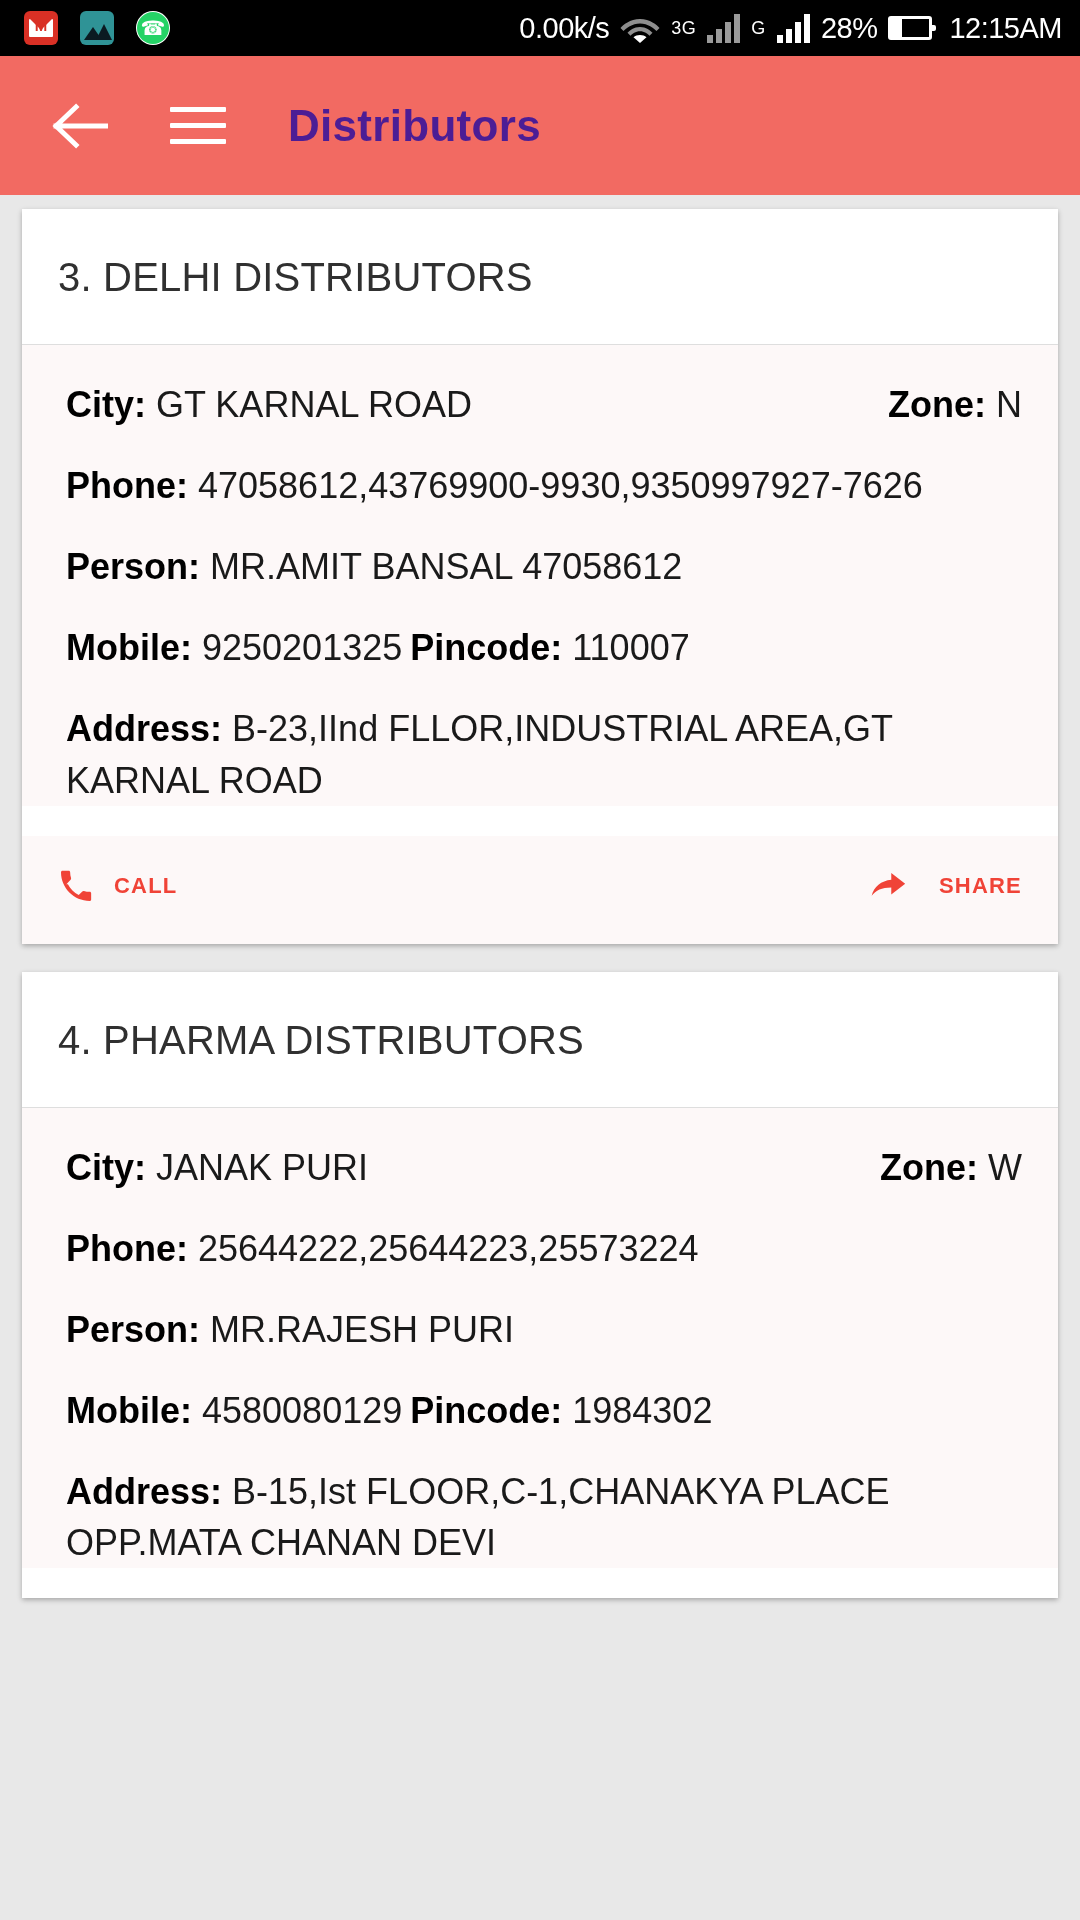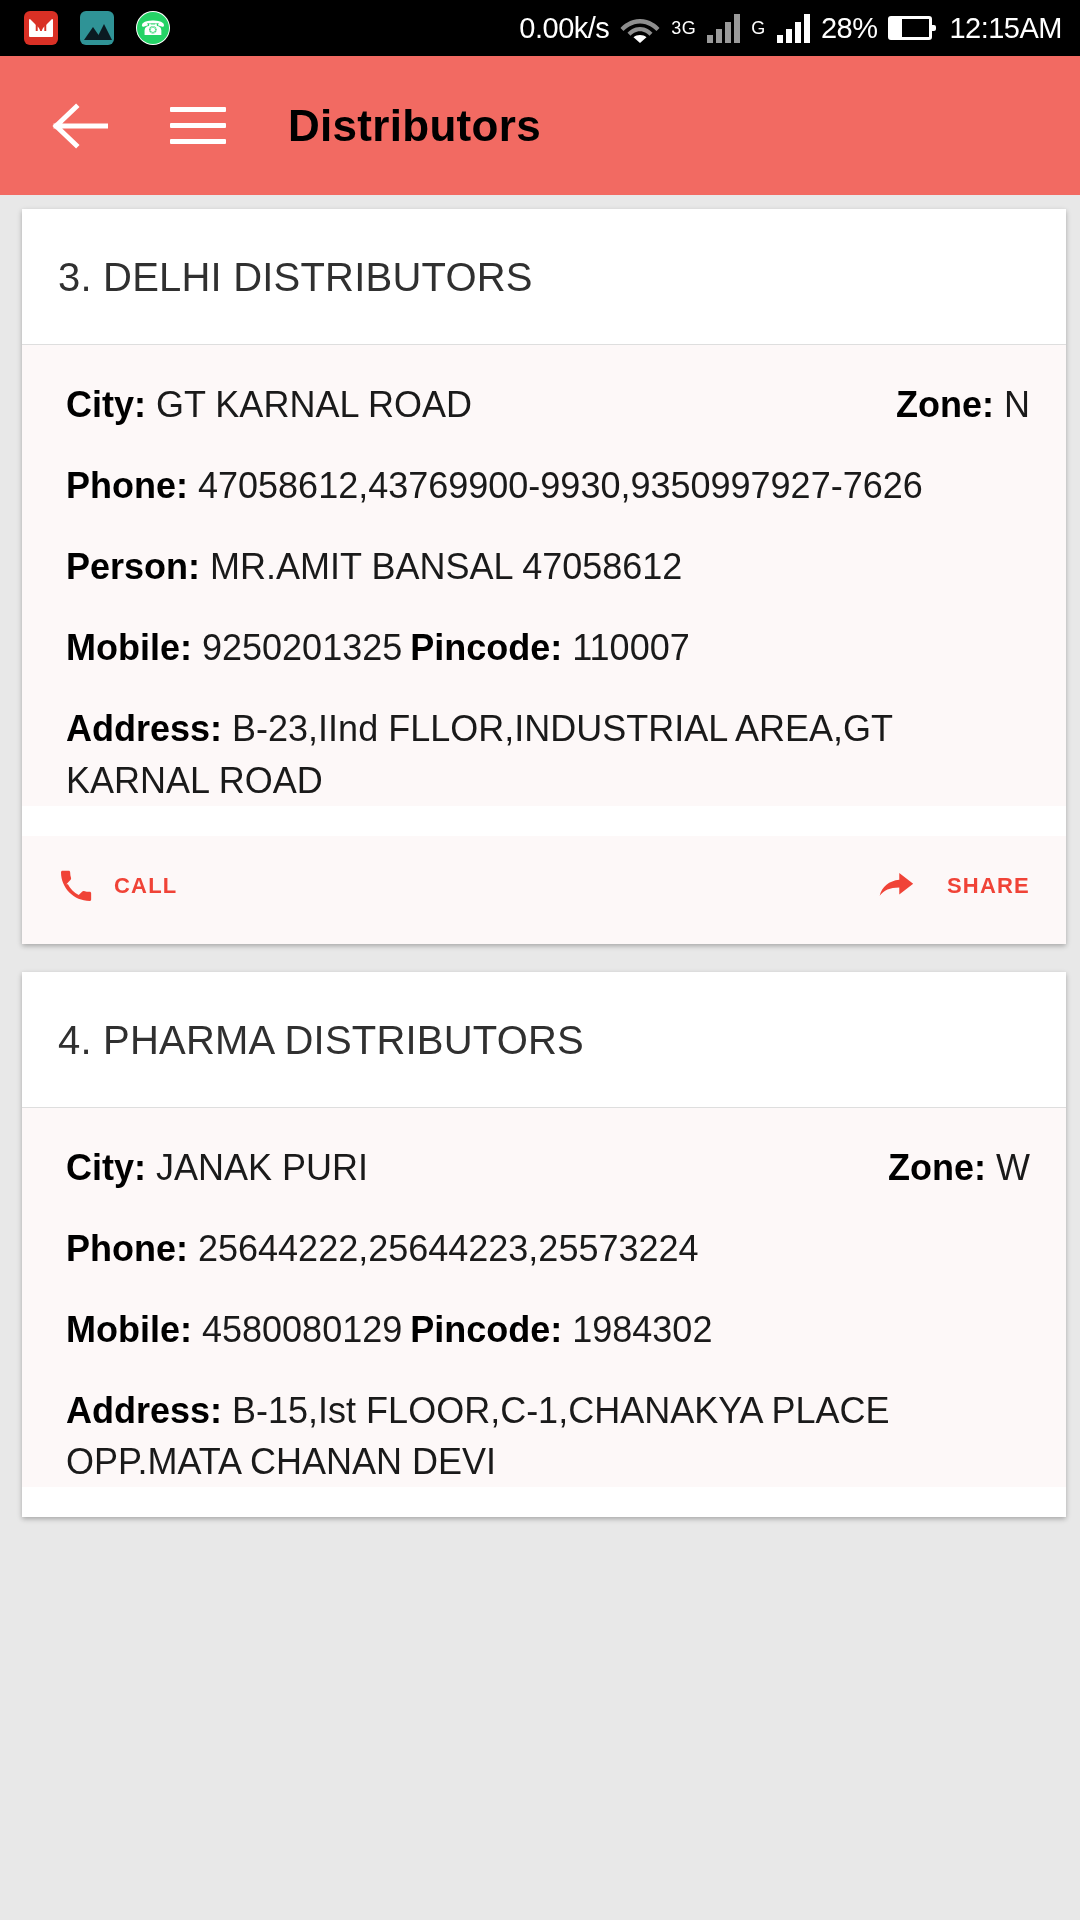--- a/index.html
+++ b/index.html
@@ -194,30 +194,30 @@
   }
   .menu-btn span {
     display: block;
     height: 5px;
     width: 56px;
     background: #FFFFFF;
     border-radius: 1px;
   }
   .app-title {
     margin-left: 56px;
-    color: #000000;
+    color: #4c1d95;
     font-size: 44px;
     font-weight: bold;
     letter-spacing: 0.3px;
     font-family: "Liberation Sans", sans-serif;
   }
 
   
   .content {
-    padding: 14px 14px 0 22px;
+    padding: 14px 22px 0 22px;
     box-sizing: border-box;
     height: calc(1920px - 56px - 139px);
     overflow: hidden;
   }
 
   .card {
     background: #FFFFFF;
     box-shadow: 0 2px 5px rgba(0,0,0,0.28);
     margin-bottom: 28px;
     overflow: hidden;
@@ -444,20 +444,26 @@
         </span>
       </div>
 
       <div class="row">
         <span class="field wide">
           <span class="lbl">Phone:</span>
           <span class="val">25644222,25644223,25573224</span>
         </span>
       </div>
 
+      <div class="row">
+        <span class="field wide">
+          <span class="lbl">Person:</span>
+          <span class="val">MR.RAJESH PURI</span>
+        </span>
+      </div>
 
       <div class="row">
         <span class="field col-left">
           <span class="lbl">Mobile:</span>
           <span class="val">4580080129</span>
         </span>
         <span class="field col-mid">
           <span class="lbl">Pincode:</span>
           <span class="val">1984302</span>
         </span>

